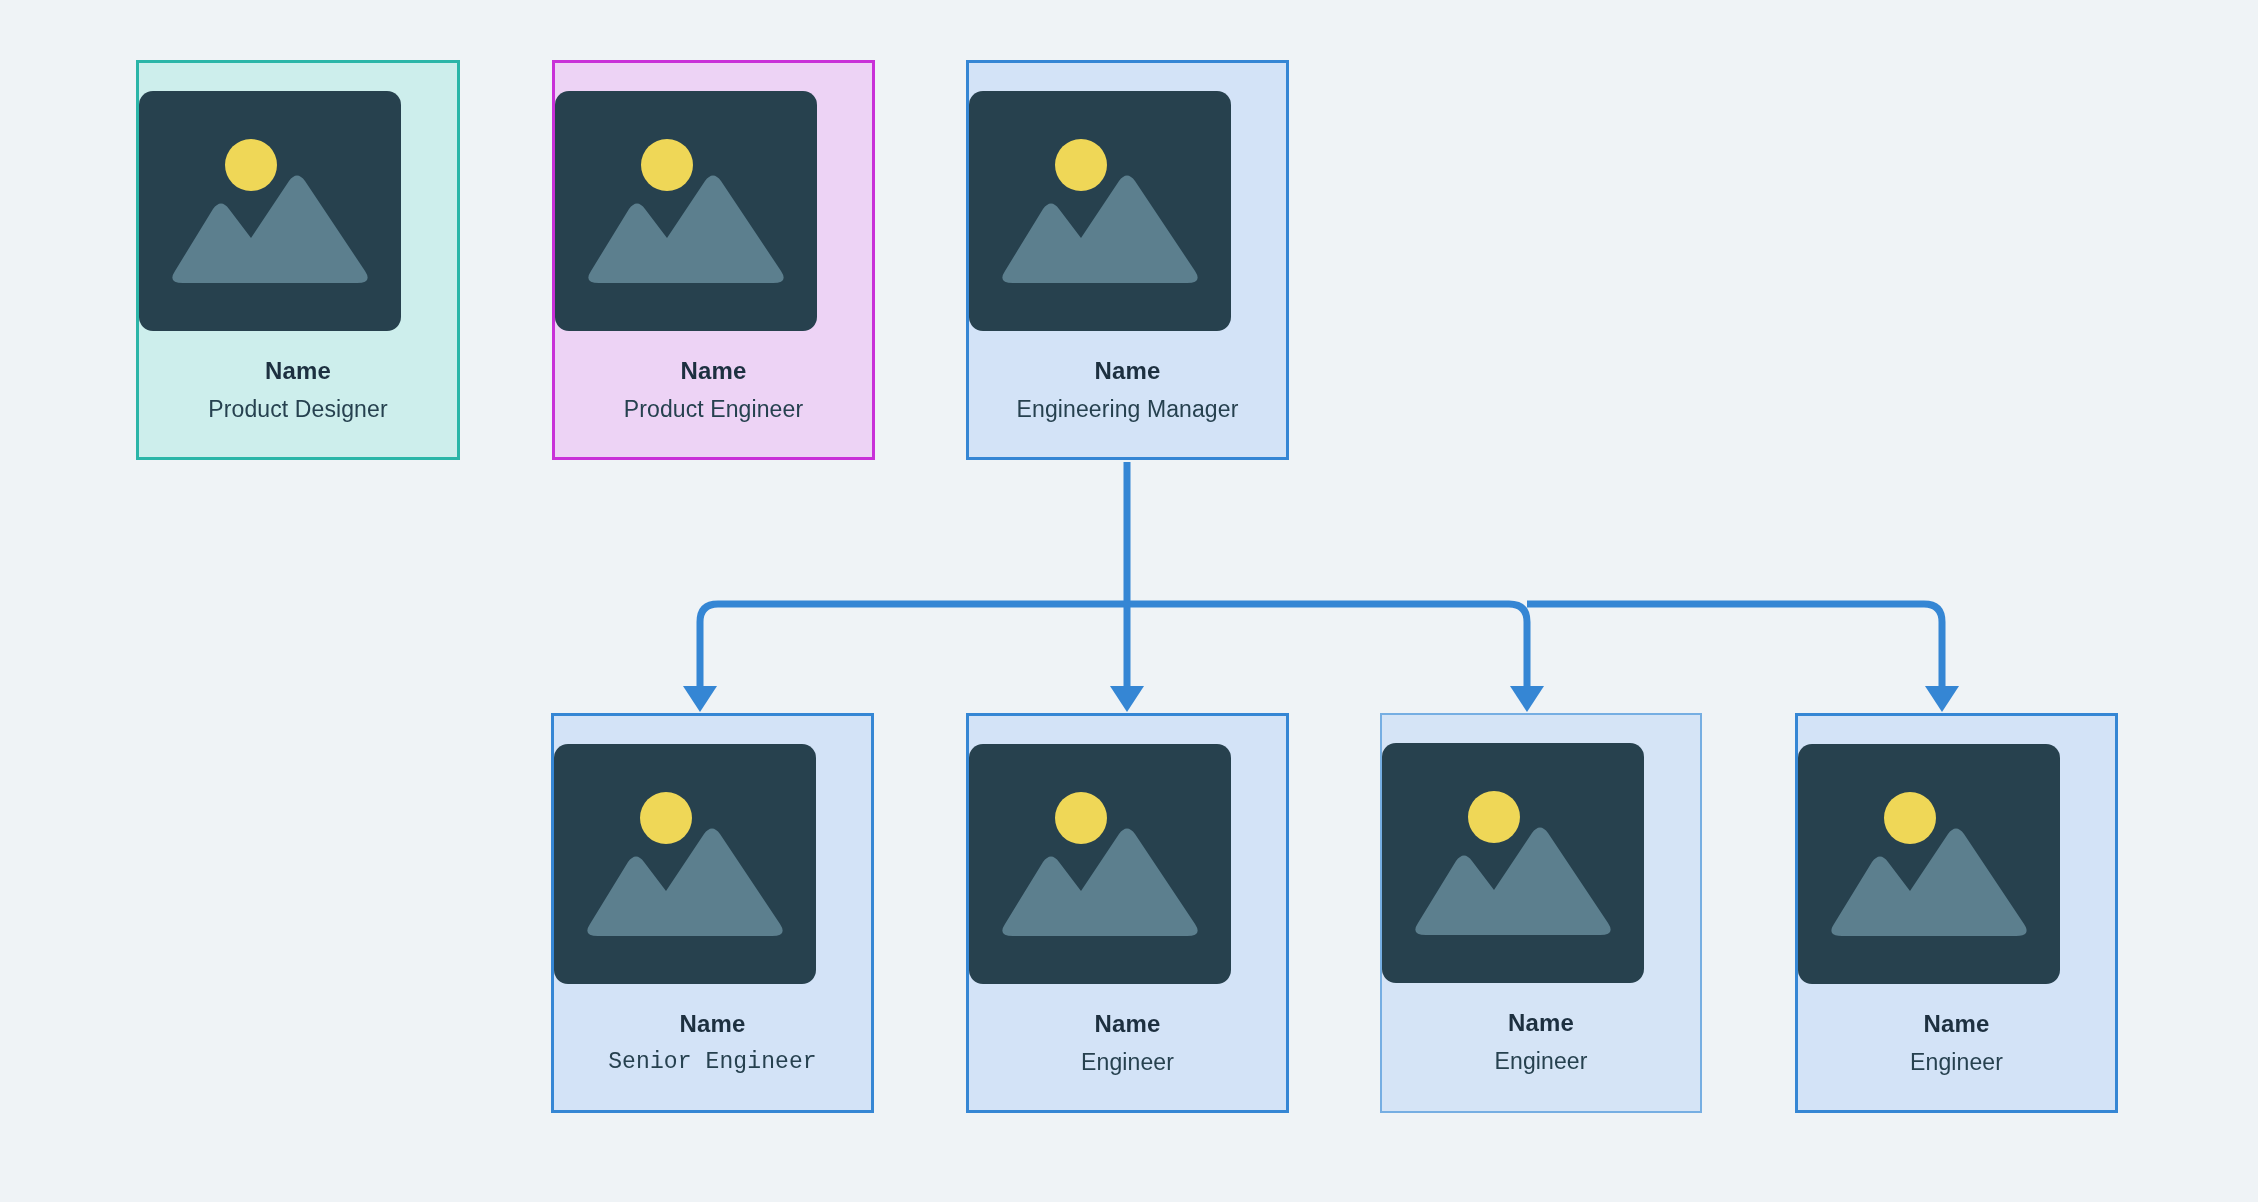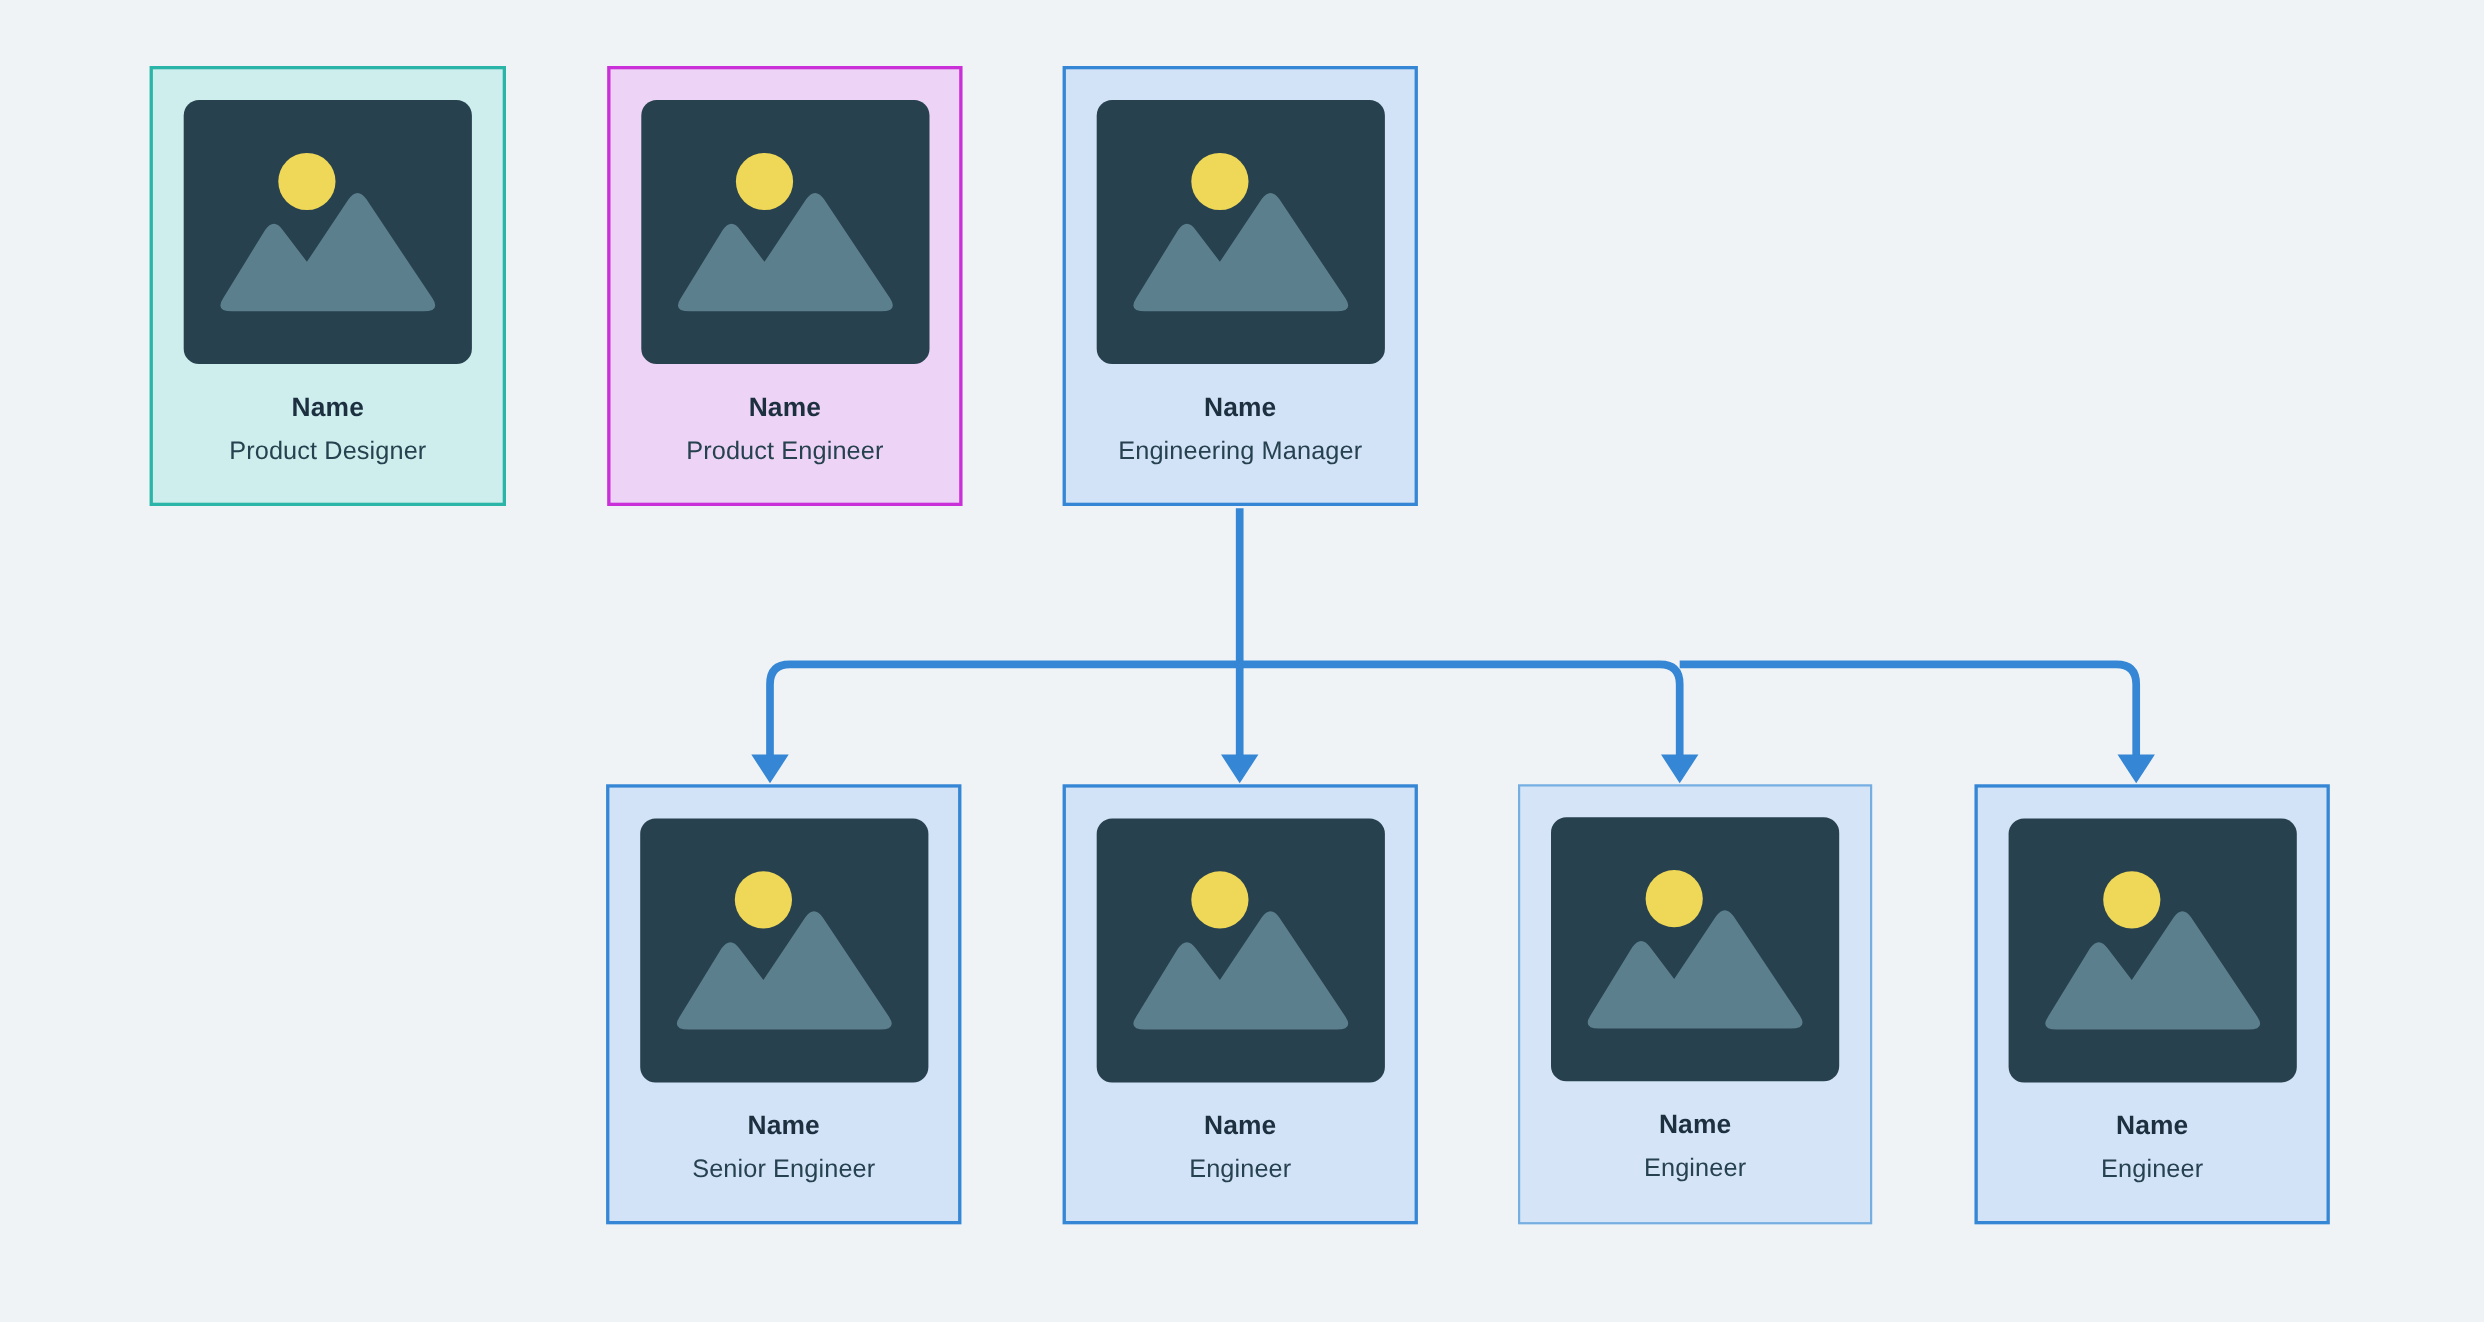--- a/index.html
+++ b/index.html
@@ -15,21 +15,20 @@
 
   
   #connectors{position:absolute;left:0;top:0;width:2258px;height:1202px;pointer-events:none;}
 
   
   .card{
     position:absolute;
     box-sizing:border-box;
     display:flex;
     flex-direction:column;
-    align-items:center;
     border-style:solid;
     border-width:3px;
   }
   .card.thin{border-width:2px;}
 
   .thumb{
     box-sizing:border-box;
     border-radius:14px;
     background:#27414e;
     position:relative;
@@ -134,21 +133,21 @@
               border-color:#3586d4;background:#d3e3f7;
               padding-top:28px;">
     <div class="thumb" style="width:262px;height:240px;">
       <svg viewBox="0 0 262 240" preserveAspectRatio="none">
         <circle cx="112" cy="74" r="26" fill="#efd757"></circle>
         <path d="M36,180 Q28,192 44,192 L218,192 Q234,192 226,180 L166,90 Q158,79 150,90 L112,147 L90,118 Q82,107 74,118 Z" fill="#5c7f8e"></path>
       </svg>
     </div>
     <div class="labels" style="margin-top:28px;">
       <div class="name">Name</div>
-      <div class="role" style="margin-top:15px;">Senior Engineer</div>
+      <div class="role" style="margin-top:15px;font-family:Liberation Mono, monospace;">Senior Engineer</div>
     </div>
   </div>
 
   <div class="card" style="left:966px;top:713px;width:323px;height:400px;
               border-color:#3586d4;background:#d3e3f7;
               padding-top:28px;">
     <div class="thumb" style="width:262px;height:240px;">
       <svg viewBox="0 0 262 240" preserveAspectRatio="none">
         <circle cx="112" cy="74" r="26" fill="#efd757"></circle>
         <path d="M36,180 Q28,192 44,192 L218,192 Q234,192 226,180 L166,90 Q158,79 150,90 L112,147 L90,118 Q82,107 74,118 Z" fill="#5c7f8e"></path>

